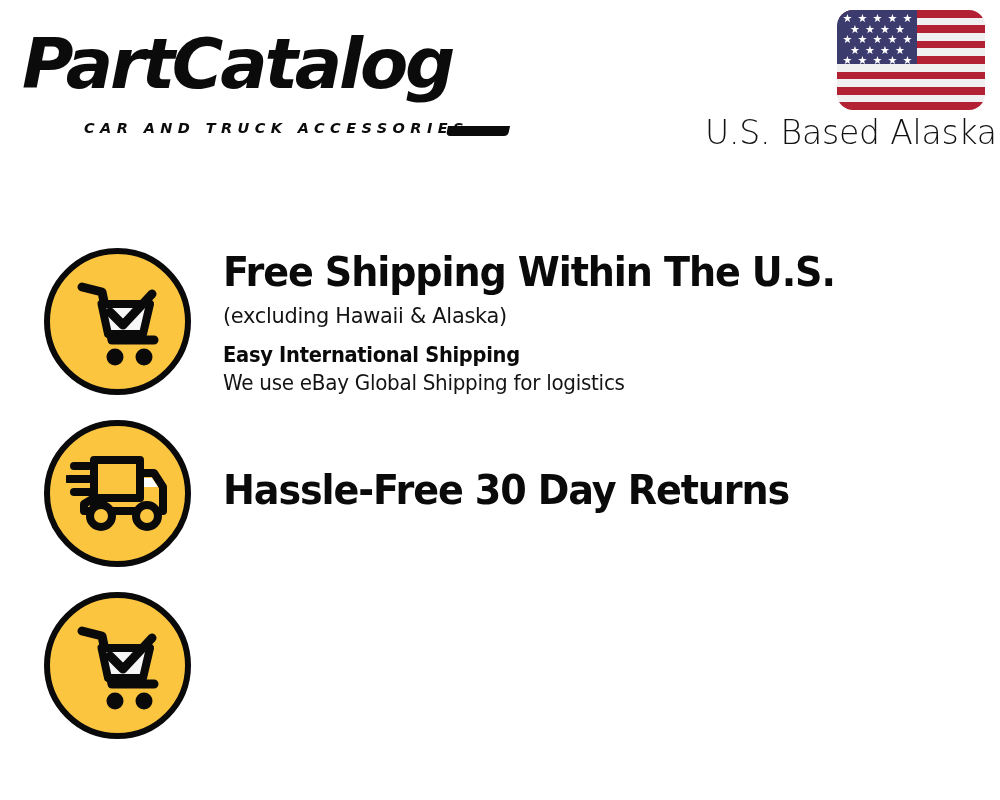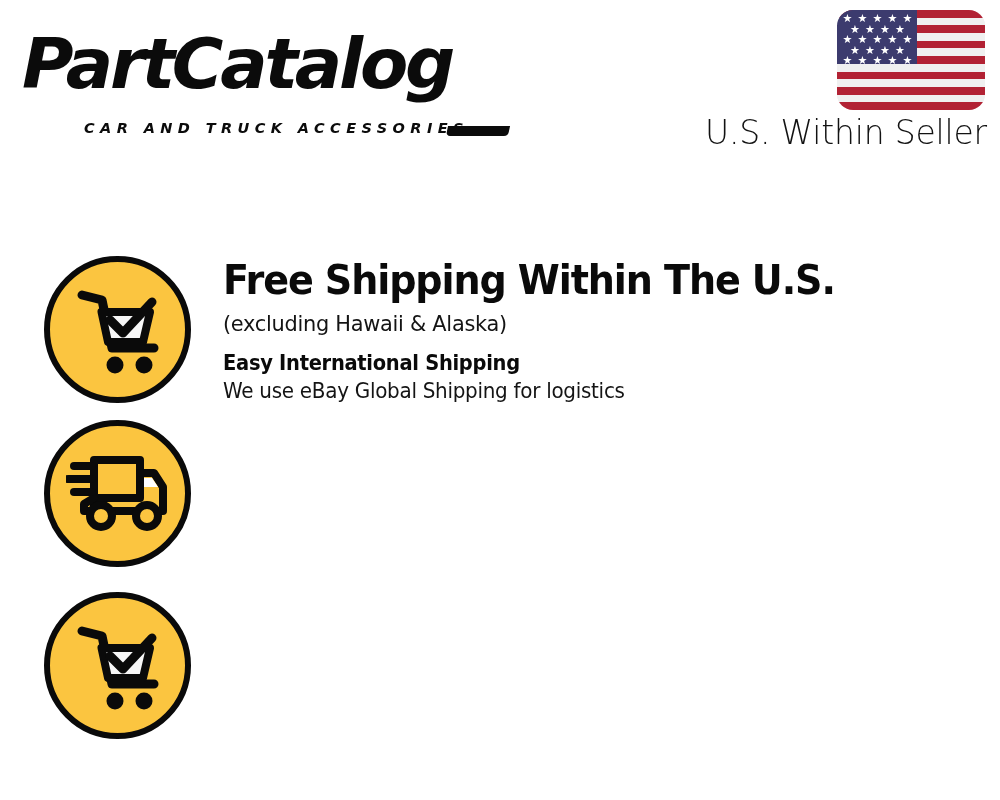--- a/index.html
+++ b/index.html
@@ -135,21 +135,21 @@
     top: 248px;
     width: 1000px;
   }
   .feature-row {
     position: absolute;
     left: 44px;
     width: 940px;
     display: flex;
     align-items: flex-start;
   }
-  .feature-row.row-0 { top: 0px; margin-top: 8px; }
+  .feature-row.row-0 { top: 0px; }
   .feature-row.row-1 { top: 172px; }
   .feature-row.row-2 { top: 344px; }
 
   .icon-badge {
     flex: 0 0 auto;
     width: 147px;
     height: 147px;
     border-radius: 50%;
     background: #fbc540;
     border: 6px solid #0a0a0a;
@@ -275,21 +275,21 @@
         </span>
         <span class="star-row" style="top: 84%; padding-left: 0px;">
           <span class="star">★</span>
           <span class="star">★</span>
           <span class="star">★</span>
           <span class="star">★</span>
           <span class="star">★</span>
         </span>
       </span>
   </span>
-  <span class="seller-caption">U.S. Within Seller</span>
+  <span class="seller-caption">U.S. Based Alaska</span>
 </div>
 
 <div class="features">
 
   <div class="feature-row row-0">
     <div class="icon-badge">
       <svg width="100" height="92" viewBox="0 0 100 92" aria-hidden="true">
         <path d="M14 11 L34 16 L44 64 L86 64" fill="none" stroke="#0a0a0a" stroke-width="9" stroke-linecap="round" stroke-linejoin="round"></path>
         <path d="M33.5 28 L82 28 L75 58 L40 58 Z" fill="#f7f7f7" stroke="#0a0a0a" stroke-width="8" stroke-linejoin="round"></path>
         <path d="M42 36 L55 49 L84 18" fill="none" stroke="#0a0a0a" stroke-width="9" stroke-linecap="round" stroke-linejoin="round"></path>
@@ -312,20 +312,24 @@
         <path d="M74 19 L88 19 L97 33 L97 57 L28 57 L28 44" fill="none" stroke="#0a0a0a" stroke-width="8" stroke-linejoin="round" stroke-linecap="round"></path>
         <path d="M78 24 L86 24 L92 33 L78 33 Z" fill="#ffffff"></path>
         <path d="M28 44 L18 50 L18 57 L28 57" fill="none" stroke="#0a0a0a" stroke-width="8" stroke-linejoin="round" stroke-linecap="round"></path>
         <line x1="8" y1="12" x2="26" y2="12" stroke="#0a0a0a" stroke-width="8" stroke-linecap="round"></line>
         <line x1="2" y1="25" x2="26" y2="25" stroke="#0a0a0a" stroke-width="8" stroke-linecap="round"></line>
         <line x1="8" y1="38" x2="26" y2="38" stroke="#0a0a0a" stroke-width="8" stroke-linecap="round"></line>
         <circle cx="35" cy="62" r="11" fill="#fbc540" stroke="#0a0a0a" stroke-width="8"></circle>
         <circle cx="81" cy="62" r="11" fill="#fbc540" stroke="#0a0a0a" stroke-width="8"></circle>
       </svg>
     </div>
+    <div class="feature-text">
+      <div class="feature-heading">Hassle-Free 30 Day Returns</div>
+
+    </div>
   </div>
 
   <div class="feature-row row-2">
     <div class="icon-badge">
       <svg width="100" height="92" viewBox="0 0 100 92" aria-hidden="true">
         <path d="M14 11 L34 16 L44 64 L86 64" fill="none" stroke="#0a0a0a" stroke-width="9" stroke-linecap="round" stroke-linejoin="round"></path>
         <path d="M33.5 28 L82 28 L75 58 L40 58 Z" fill="#f7f7f7" stroke="#0a0a0a" stroke-width="8" stroke-linejoin="round"></path>
         <path d="M42 36 L55 49 L84 18" fill="none" stroke="#0a0a0a" stroke-width="9" stroke-linecap="round" stroke-linejoin="round"></path>
         <circle cx="47" cy="81" r="8.5" fill="#0a0a0a"></circle>
         <circle cx="76" cy="81" r="8.5" fill="#0a0a0a"></circle>

